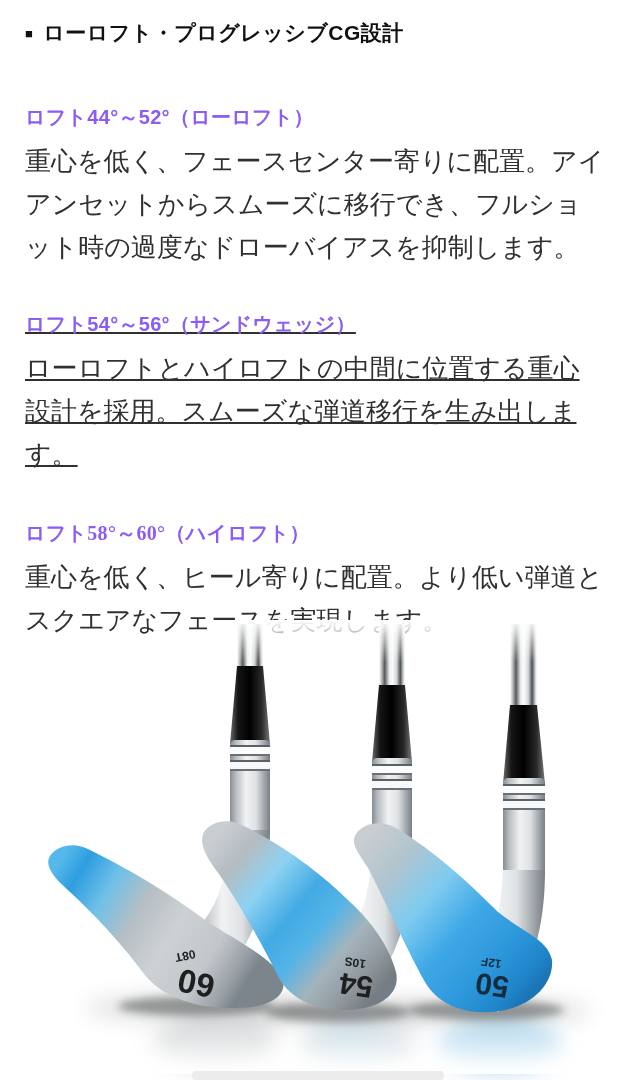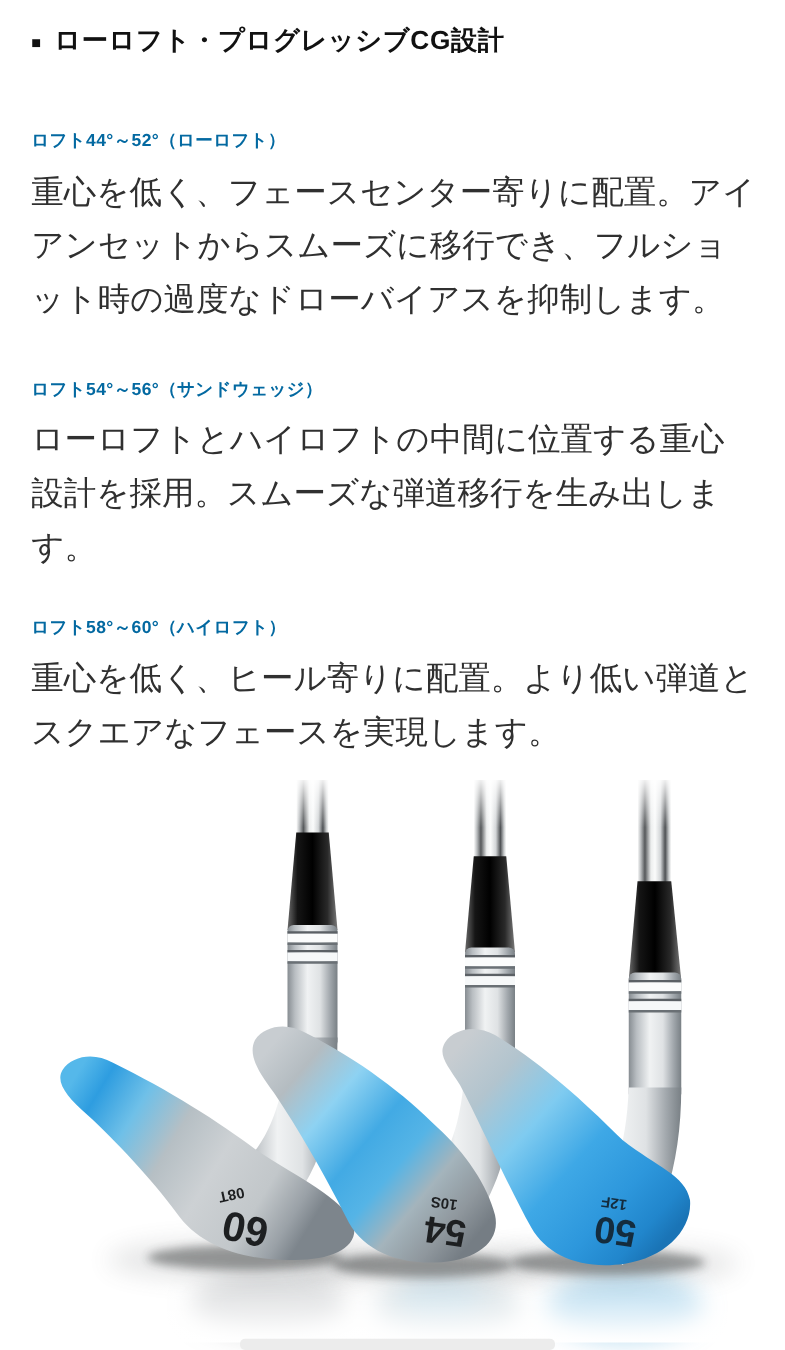--- a/index.html
+++ b/index.html
@@ -22,27 +22,27 @@
     display:flex;align-items:center;gap:10px;
   }
   .page-title .bullet{
     font-size:13px;
     line-height:1;
     transform:translateY(1px);
     color:#111;
   }
   .loft-section{margin:0;}
   .loft-section.first{margin-top:57px;}
-  .loft-section.second{margin-top:41px;}
-  .loft-section.third{margin-top:33px;}
+  .loft-section.second{margin-top:41px;text-decoration:underline;}
+  .loft-section.third{margin-top:43px;font-family:Liberation Serif, serif;}
   .loft-heading{
     margin:0;
-    font-size:14px;
+    font-size:20px;
     font-weight:bold;
-    color:#0369a1;
+    color:#8b5cf6;
     line-height:1.4;
     letter-spacing:0.3px;
   }
   .loft-body{
     margin:9px 0 0 0;
     width:580px;
     font-size:26px;
     line-height:43px;
     color:#303030;
     word-break:break-all;

